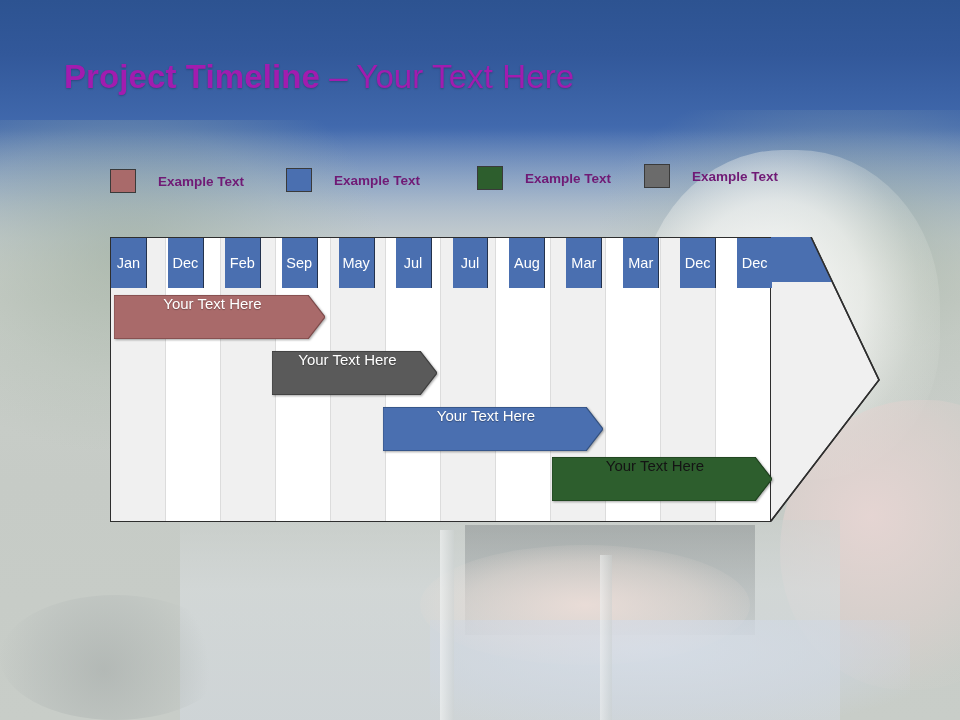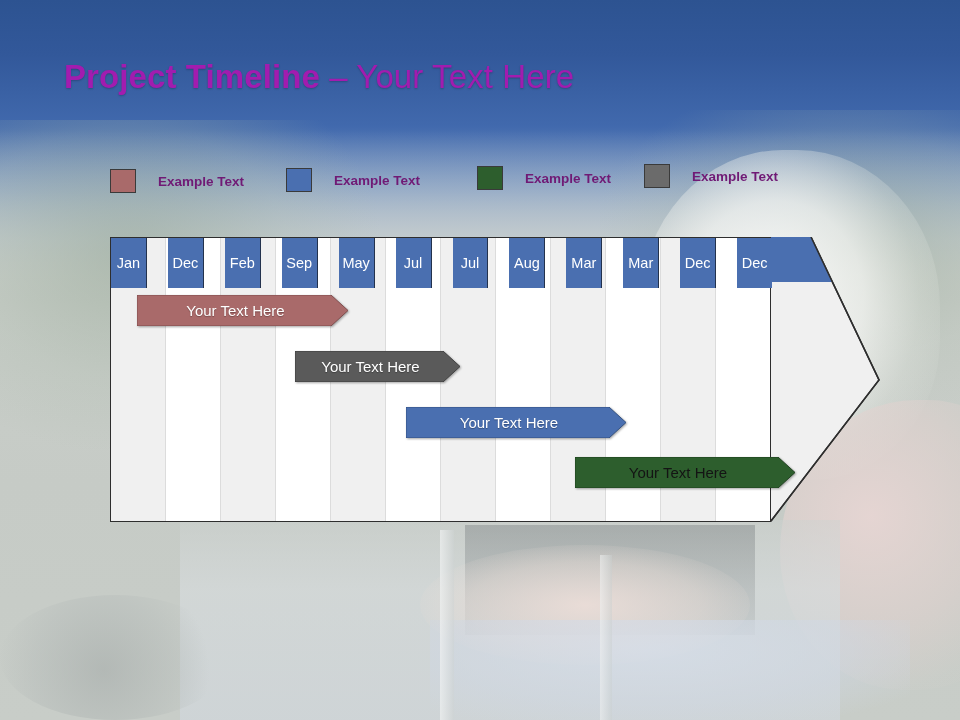--- a/index.html
+++ b/index.html
@@ -122,25 +122,24 @@
   .hdr-cell:last-child{border-right:none;}
 
   
   .arrowhead{
     position:absolute;left:659px;top:0;width:111px;height:285px;
   }
   .arrowhead svg{display:block;}
 
   
   .bar{
-    position:absolute;height:31px;display:flex;align-items:center;
+    position:absolute;height:44px;display:flex;
     justify-content:center;color:#ffffff;font-size:15px;
     box-sizing:border-box;
     filter:drop-shadow(1px 1px 1px rgba(0,0,0,.35));
-    margin-left:23px;
   }
   .bar .bar-label{
     position:relative;z-index:2;white-space:nowrap;
     transform:translateX(-7px);
     text-shadow:0 1px 1px rgba(0,0,0,.30);
   }
   .bar .bar-shape{position:absolute;inset:0;z-index:1;}
   .bar.dark-text .bar-label{color:#141414;text-shadow:none;}
 </style>
 </head>

